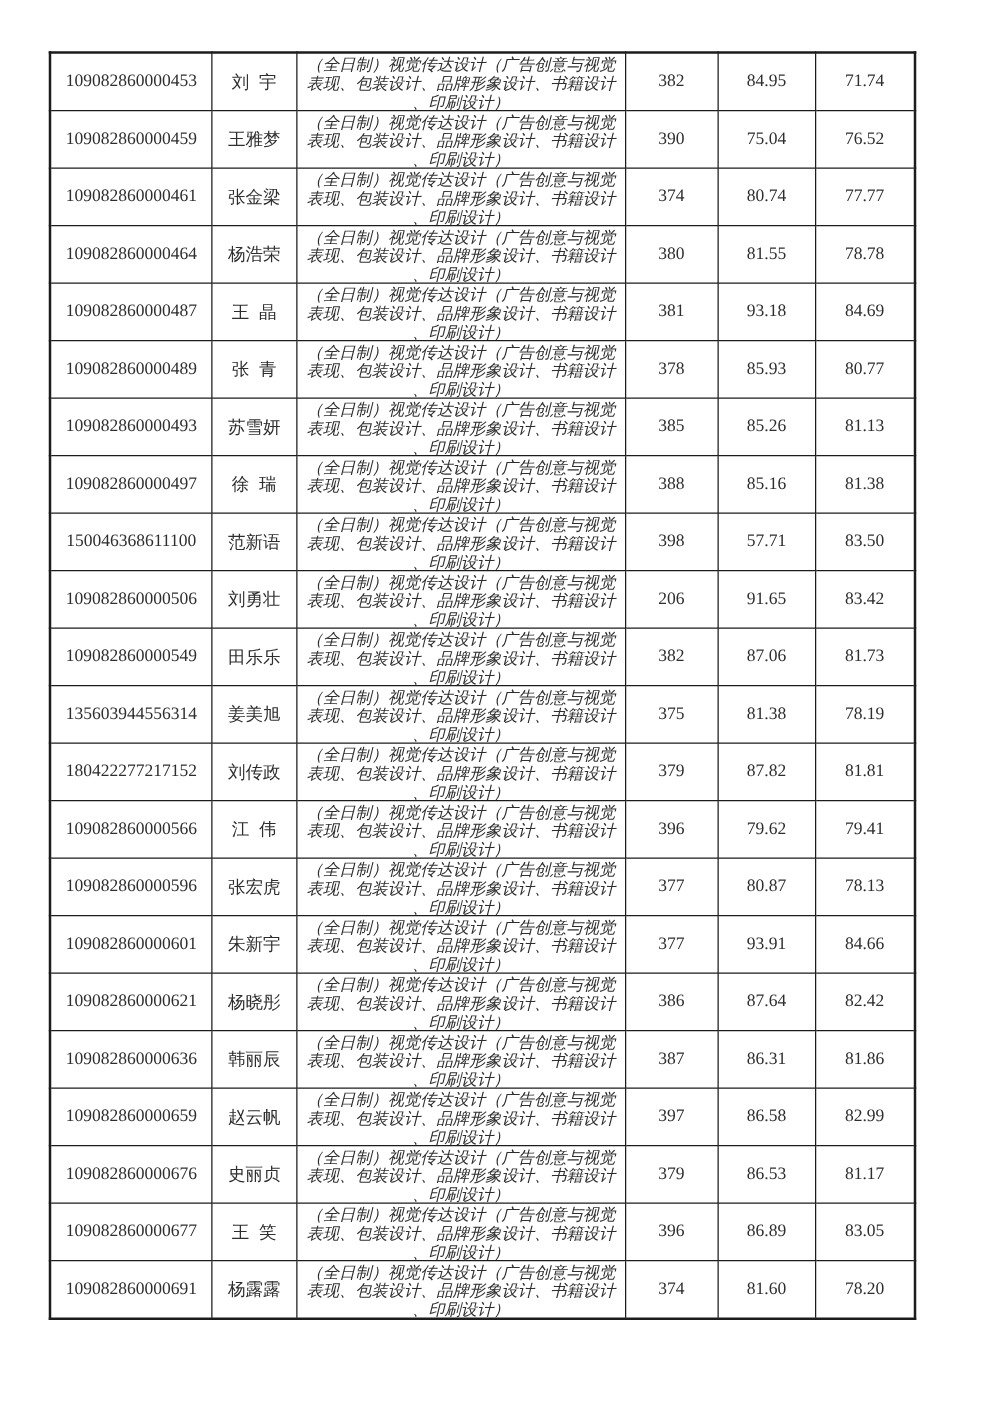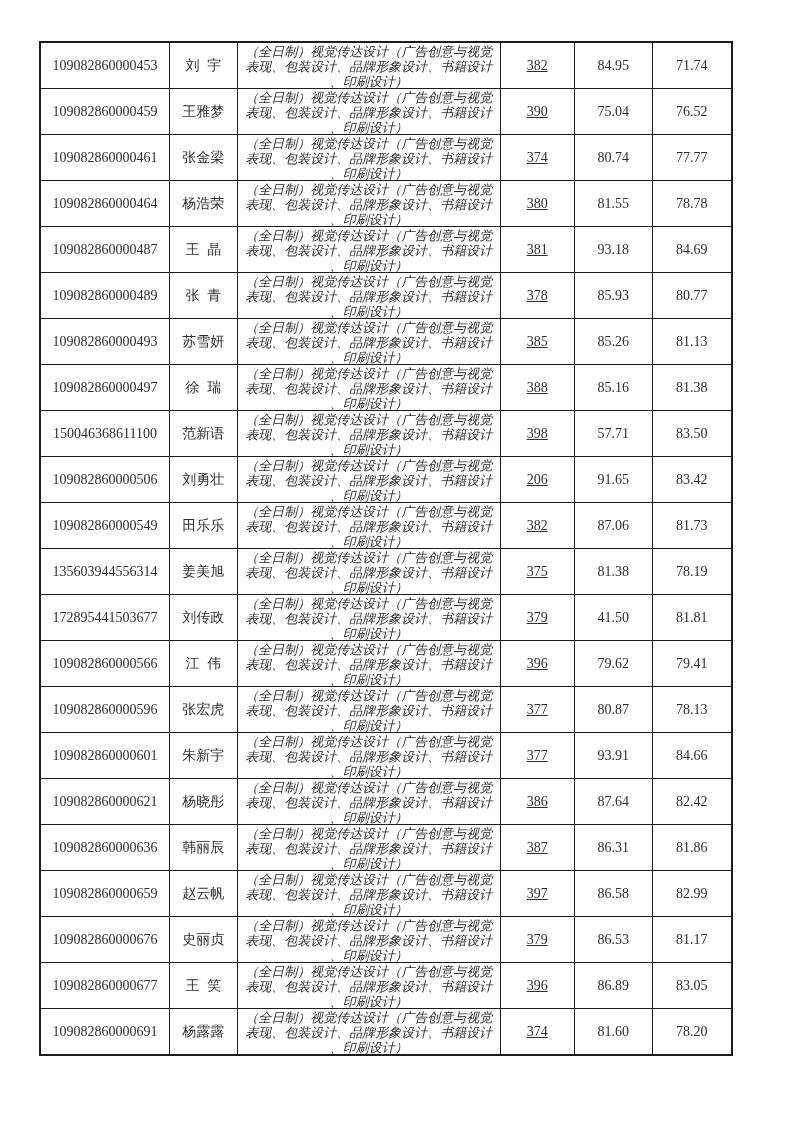--- a/index.html
+++ b/index.html
@@ -36,21 +36,21 @@
     padding: 0;
     overflow: hidden;
     white-space: nowrap;
   }
   table.results tr {
     height: 46px;
   }
   td.c-id   { width: 128px; }
   td.c-name { width: 59px;  }
   td.c-prog { width: 262px; vertical-align: top; font-style: italic; }
-  td.c-s1   { width: 73px; text-decoration: underline;  }
+  td.c-s1   { width: 73px;  }
   td.c-s2   { width: 77px;  }
   td.c-s3   { width: 78px;  }
   td.c-name.spread {
     letter-spacing: 0.55em;
     padding-left: 0.55em;
   }
   .prog-wrap {
     height: 44px;
     overflow: hidden;
     padding-top: 1px;
@@ -230,31 +230,31 @@
         <div class="prog-line">（全日制）视觉传达设计（广告创意与视觉</div>
         <div class="prog-line">表现、包装设计、品牌形象设计、书籍设计</div>
         <div class="prog-line">、印刷设计）</div>
       </div>
     </td>
     <td class="c-s1">375</td>
     <td class="c-s2">81.38</td>
     <td class="c-s3">78.19</td>
   </tr>
         <tr>
-    <td class="c-id">172895441503677</td>
+    <td class="c-id">180422277217152</td>
     <td class="c-name">刘传政</td>
     <td class="c-prog">
       <div class="prog-wrap">
         <div class="prog-line">（全日制）视觉传达设计（广告创意与视觉</div>
         <div class="prog-line">表现、包装设计、品牌形象设计、书籍设计</div>
         <div class="prog-line">、印刷设计）</div>
       </div>
     </td>
     <td class="c-s1">379</td>
-    <td class="c-s2">41.50</td>
+    <td class="c-s2">87.82</td>
     <td class="c-s3">81.81</td>
   </tr>
         <tr>
     <td class="c-id">109082860000566</td>
     <td class="c-name spread">江伟</td>
     <td class="c-prog">
       <div class="prog-wrap">
         <div class="prog-line">（全日制）视觉传达设计（广告创意与视觉</div>
         <div class="prog-line">表现、包装设计、品牌形象设计、书籍设计</div>
         <div class="prog-line">、印刷设计）</div>

